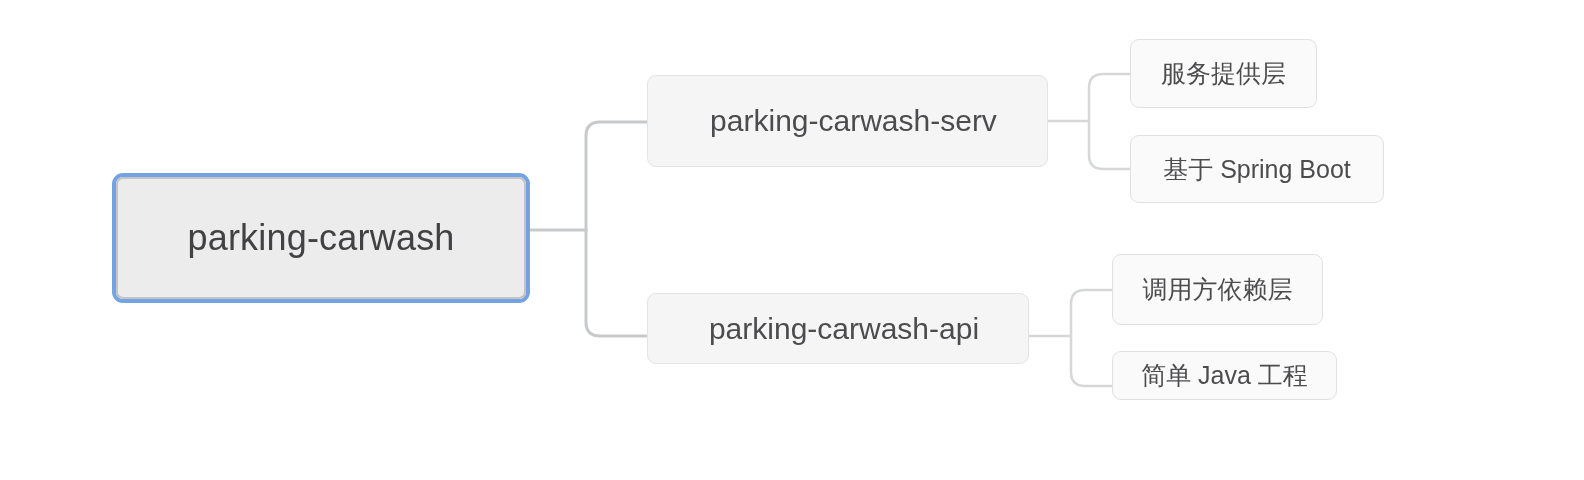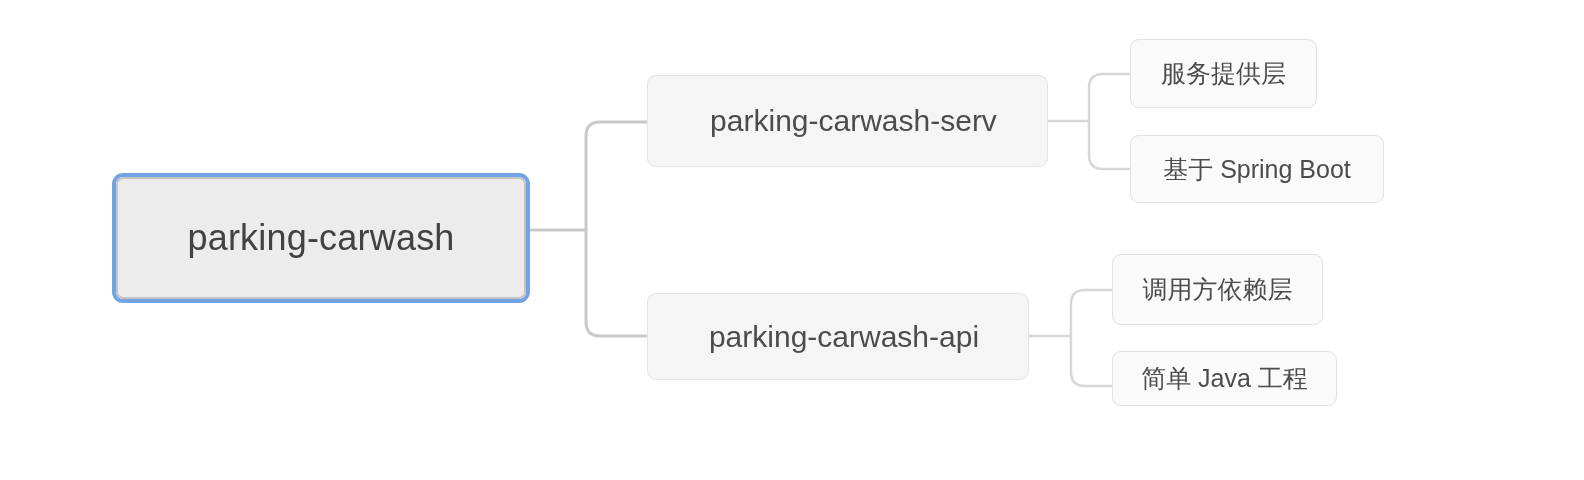--- a/index.html
+++ b/index.html
@@ -66,33 +66,33 @@
   
   .node-branch {
     background: #f5f5f6;
     border: 1.5px solid #e4e4e6;
     border-radius: 9px;
     font-size: 30px;
     color: #4c4c4e;
     padding-left: 12px;
   }
   .node-serv { left: 647px; top: 75px;  width: 401px; height: 92px; }
-  .node-api  { left: 647px; top: 293px; width: 382px; height: 87px; }
+  .node-api  { left: 647px; top: 293px; width: 382px; height: 71px; }
   
   .node-leaf {
     background: #fafafa;
     border: 1.5px solid #e1e1e3;
     border-radius: 9px;
     font-size: 25px;
     color: #4c4c4e;
   }
   .node-leaf-serv-1 { left: 1130px; top: 39px;  width: 187px; height: 69px; }
   .node-leaf-serv-2 { left: 1130px; top: 135px; width: 254px; height: 68px; }
   .node-leaf-api-1  { left: 1112px; top: 254px; width: 211px; height: 71px; }
-  .node-leaf-api-2  { left: 1112px; top: 351px; width: 225px; height: 55px; }
+  .node-leaf-api-2  { left: 1112px; top: 351px; width: 225px; height: 49px; }
   .label {
     pointer-events: none;
   }
 </style>
 </head>
 <body>
 
 <div class="canvas">
 
   <svg class="connectors" viewBox="0 0 1584 480" xmlns="http://www.w3.org/2000/svg">

